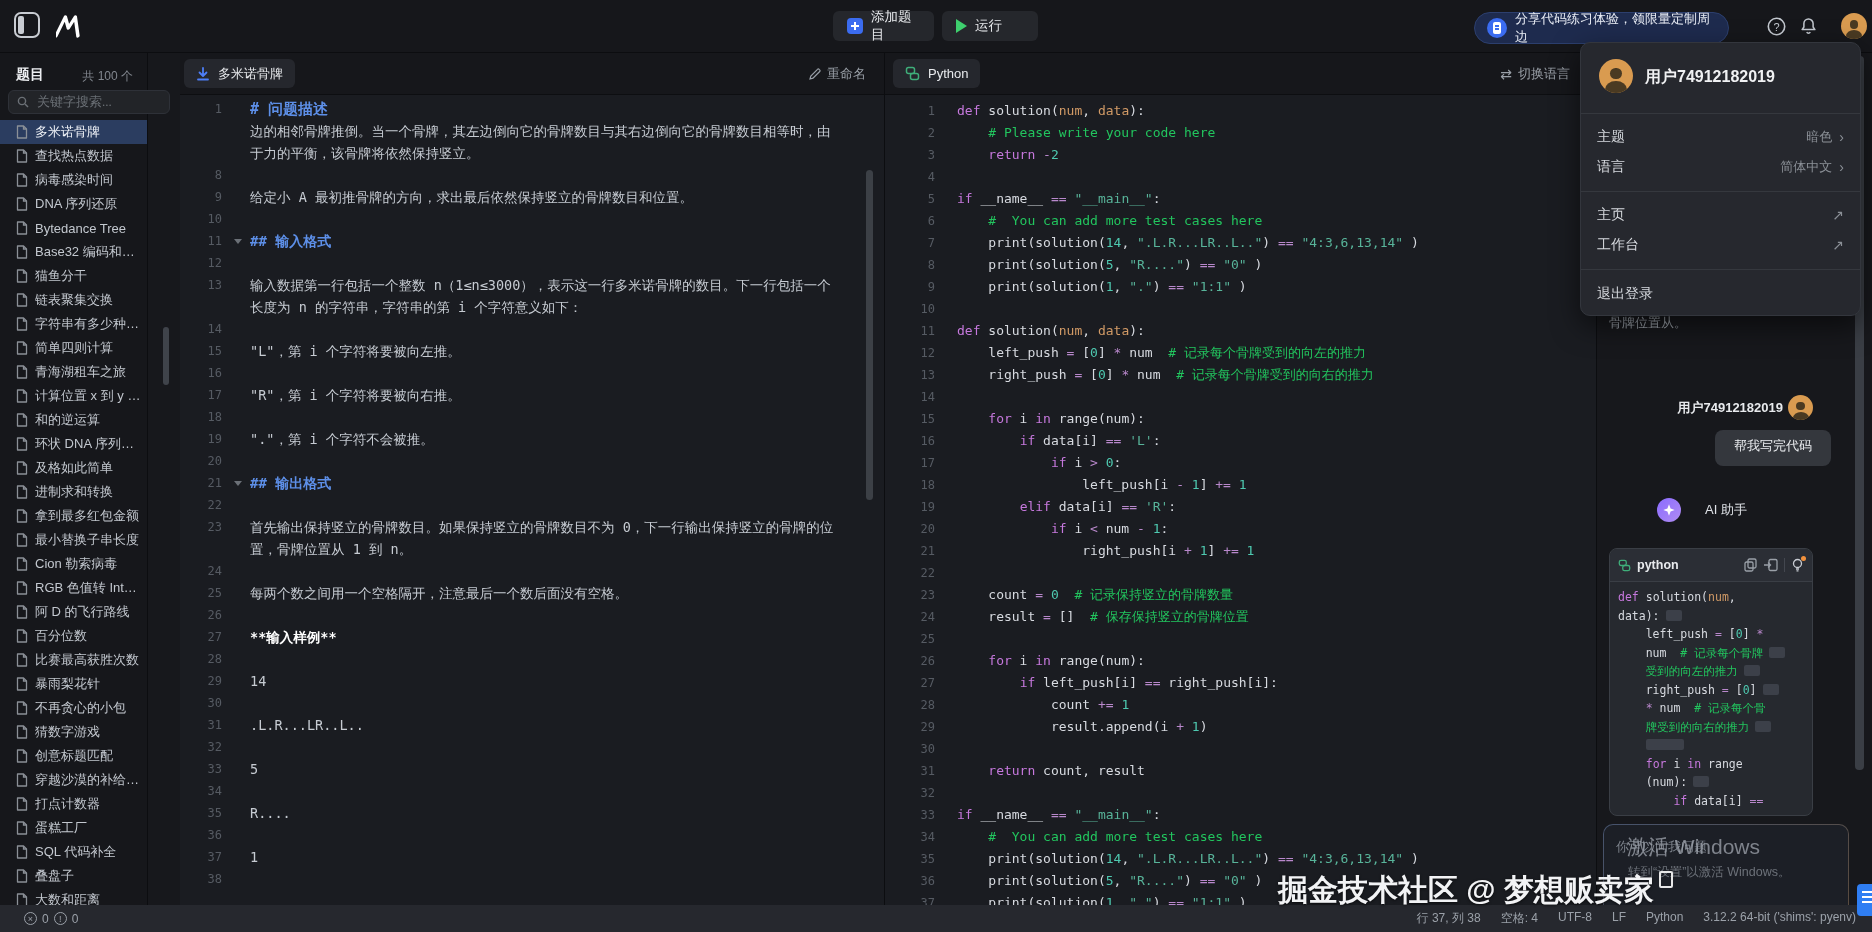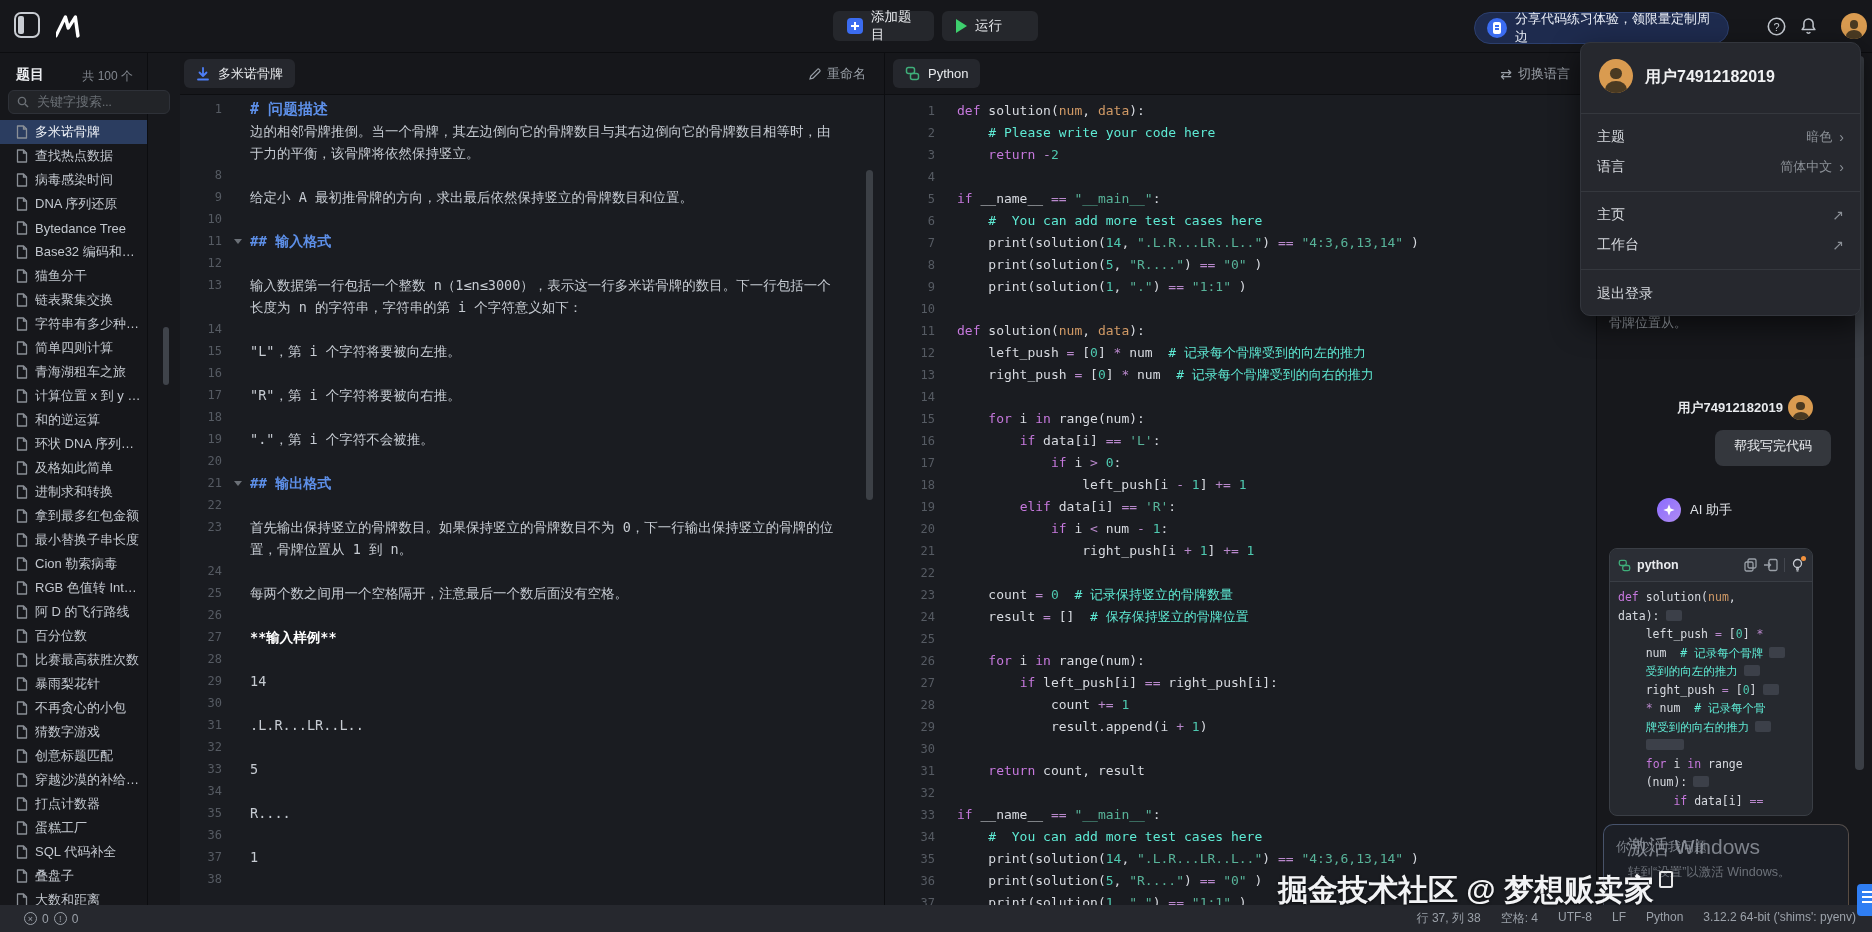--- a/index.html
+++ b/index.html
@@ -64,30 +64,30 @@
   .md .h2 .txt{color:#5d8fe8;font-weight:bold;font-size:14px;}
   .md .b .txt{color:#ffffff;font-weight:bold;}
   .chev{width:0;height:0;border-left:4px solid transparent;border-right:4px solid transparent;border-top:5px solid #6b7077;
         align-self:center;margin-left:8px;margin-right:-16px;}
   .p-thumb{position:absolute;left:686px;top:118px;width:7px;height:330px;background:#3c4046;border-radius:4px;}
 
   
   .p-code{left:884px;width:712px;border-left:1px solid #0c0d10;box-sizing:border-box;}
   .cd .ln{width:56px;padding-right:6px;}
   .cd .code{margin-left:16px;font-size:13px;font-family:"DejaVu Sans Mono",monospace;color:#d7dae0;}
-  .kw{color:#c678dd;} .op{color:#b988cc;} .str{color:#58b49a;} .num{color:#4ec9b0;} .cmt{color:#5eead4;} .param{color:#d19a66;}
+  .kw{color:#c678dd;} .op{color:#b988cc;} .str{color:#58b49a;} .num{color:#4ec9b0;} .cmt{color:#22c55e;} .param{color:#d19a66;}
 
   
   .p-ai{left:1596px;width:276px;background:#17181c;border-left:1px solid #0c0d10;box-sizing:border-box;}
   .ai-partial{position:absolute;left:12px;top:262px;font-size:13px;color:#9aa0a8;}
   .msg-name{position:absolute;left:0;top:347px;width:186px;text-align:right;font-size:13px;font-weight:bold;color:#e8eaed;}
   .msg-av{position:absolute;left:191px;top:343px;width:25px;height:25px;}
   .bubble{position:absolute;left:118px;top:378px;width:116px;height:22px;background:#34373d;border-radius:8px;padding:7px 0;
           text-align:center;font-size:13px;color:#eceef1;}
-  .ai-row{position:absolute;left:12px;top:446px;display:flex;align-items:center;gap:9px;padding-left:48px;}
+  .ai-row{position:absolute;left:12px;top:446px;display:flex;align-items:center;gap:24px;padding-left:48px;}
   .ai-ic{width:24px;height:24px;border-radius:50%;background:linear-gradient(135deg,#8a6bff,#b08cf2);display:flex;align-items:center;justify-content:center;}
   .ai-lbl{font-size:13px;color:#dfe2e7;}
   .card{position:absolute;left:12px;top:496px;width:204px;height:268px;background:#26292f;border:1px solid #3a3e45;border-radius:8px;box-sizing:border-box;overflow:hidden;}
   .card-h{height:32px;background:#2b2e35;border-bottom:1px solid #3a3e45;display:flex;align-items:center;padding:0 8px;gap:6px;}
   .card-lang{font-size:12.5px;font-weight:bold;color:#e8eaed;margin-right:auto;}
   .cbtn{color:#9aa0a8;cursor:pointer;display:flex;}
   .card-sep{width:1px;height:14px;background:#43474f;}
   .bulb{position:relative;}
   .bulb .dot{position:absolute;right:-2px;top:-2px;width:5px;height:5px;border-radius:50%;background:#f2913d;}
   .card-body{padding:6px 8px;}

